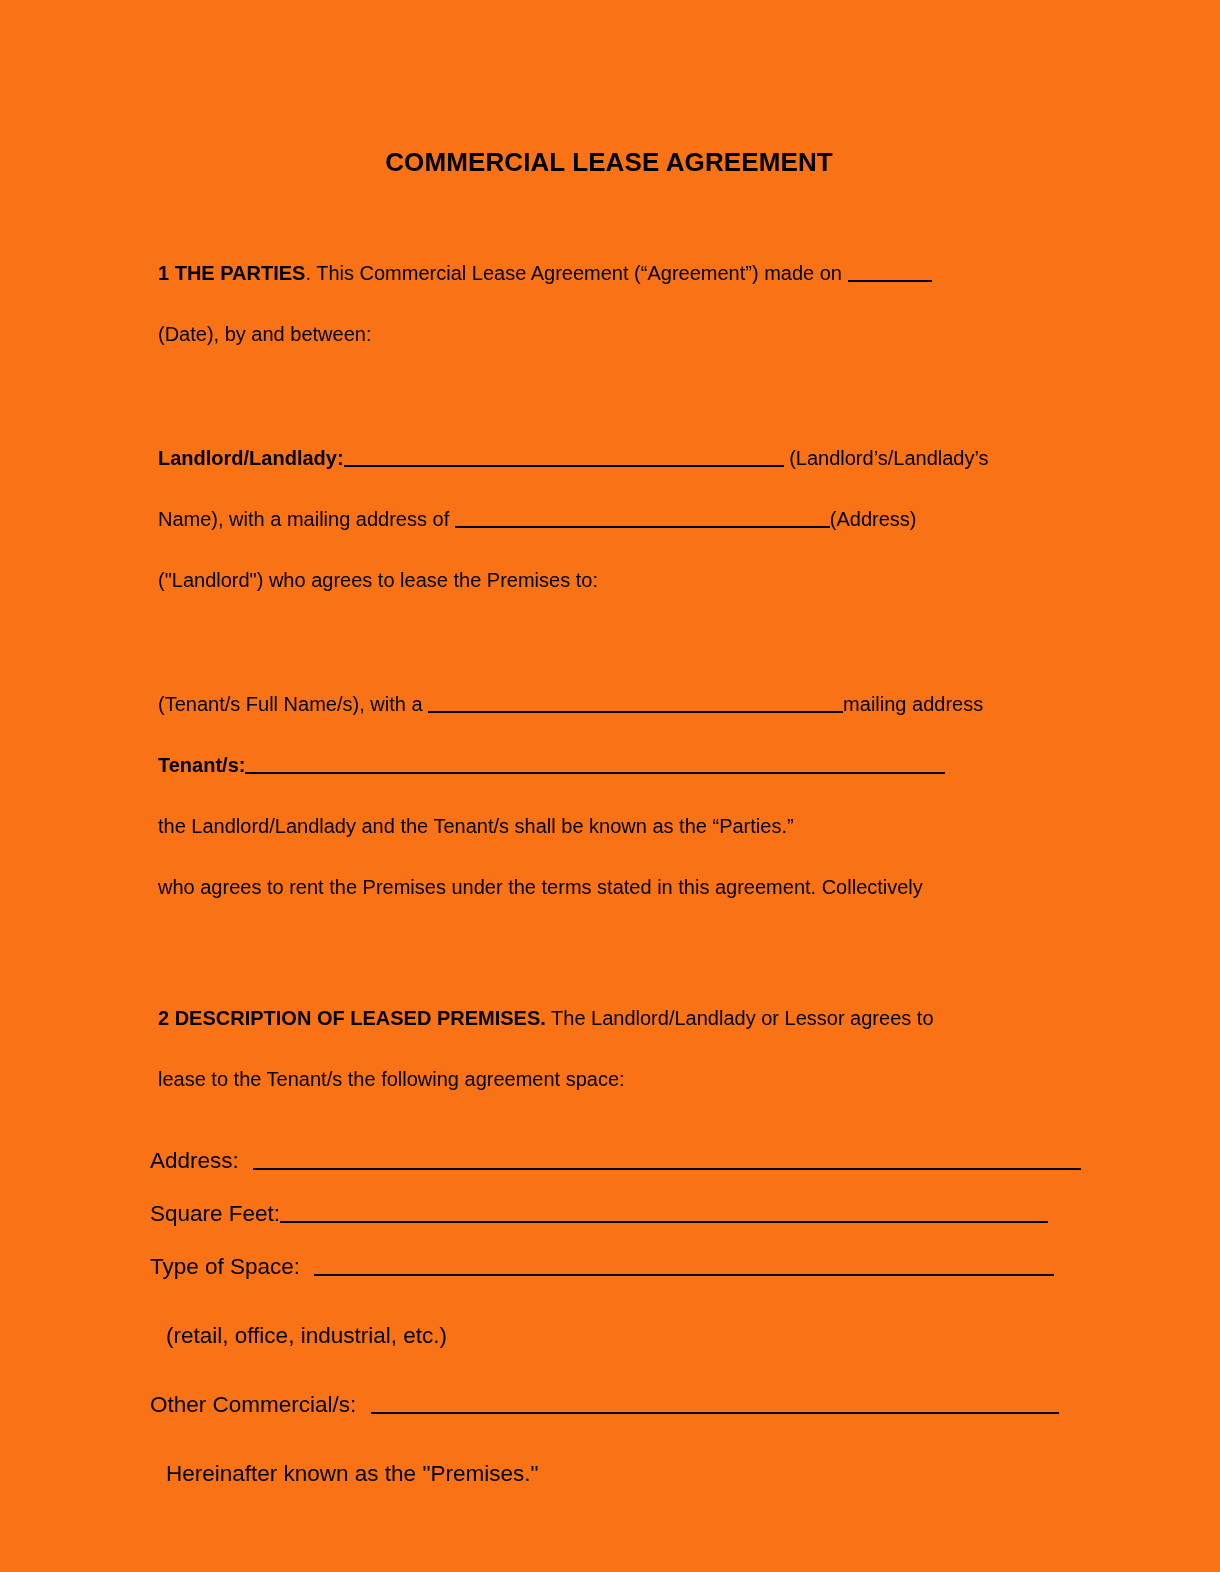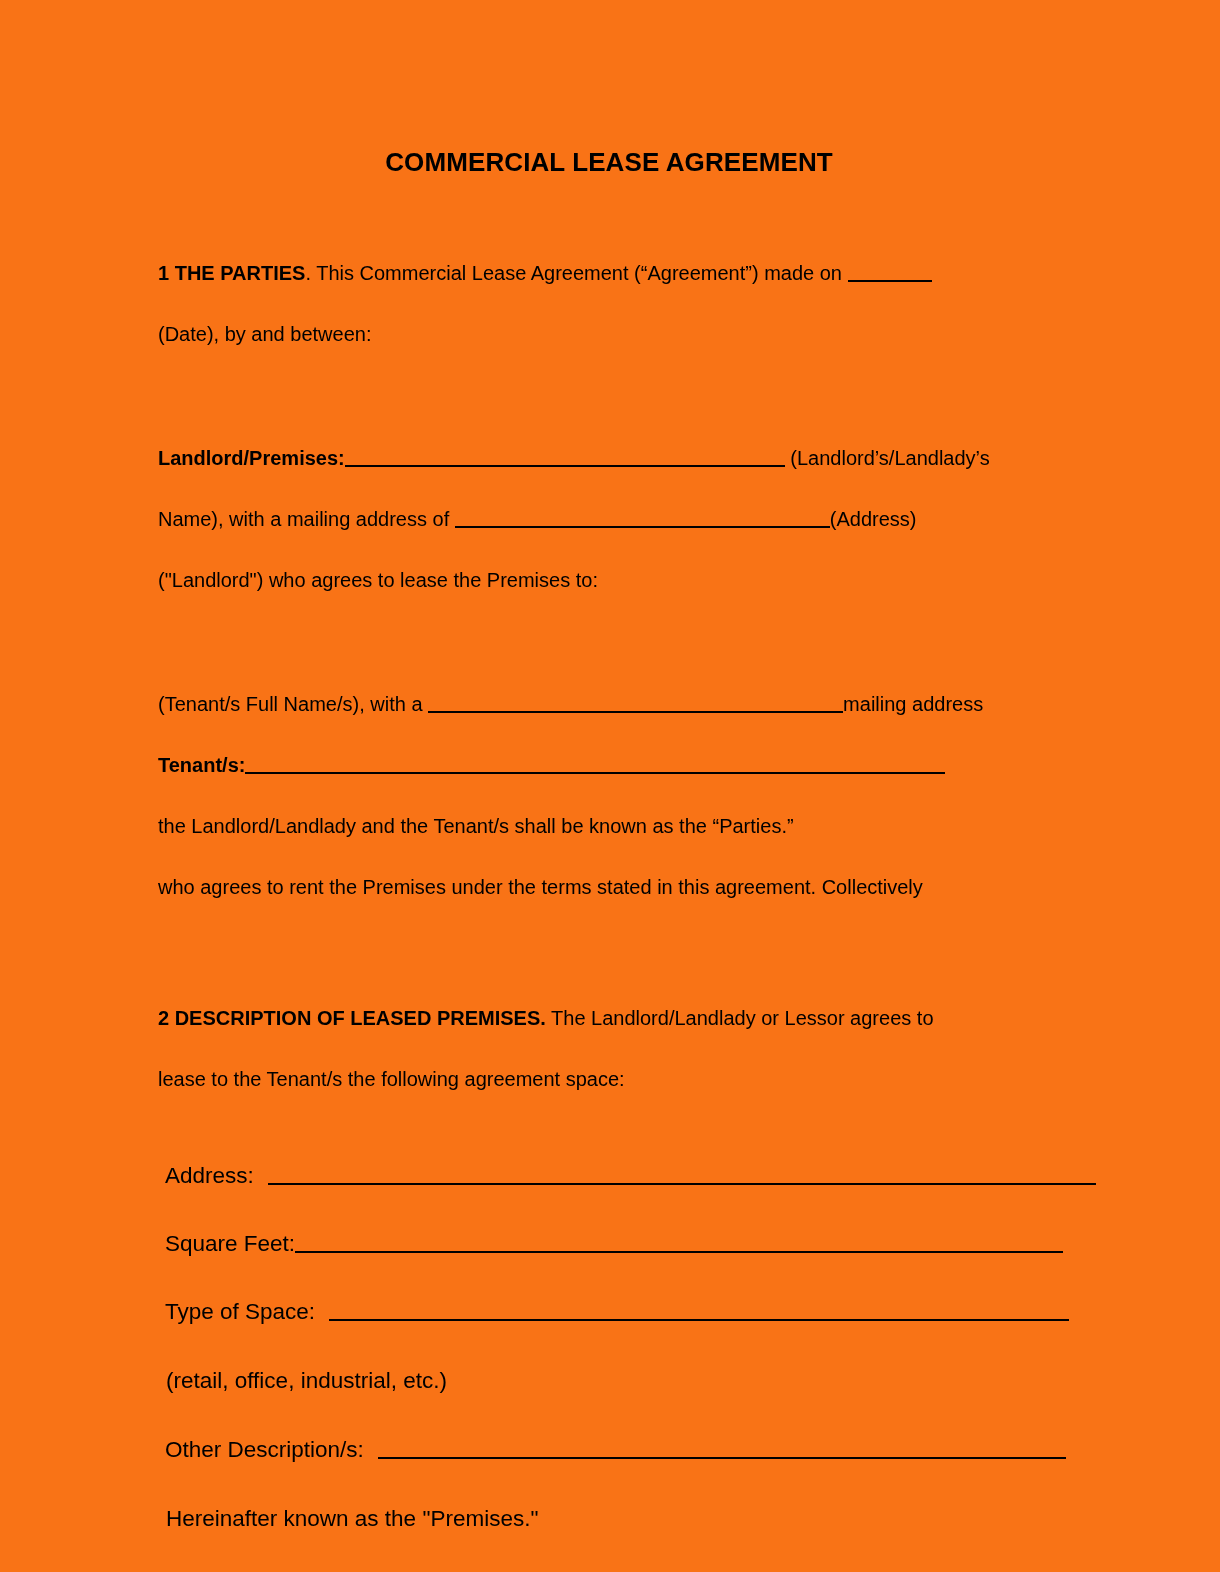--- a/index.html
+++ b/index.html
@@ -69,21 +69,21 @@
   .blank-llname { width: 440px; }
   .blank-lladdr { width: 375px; }
   .blank-tenant { width: 700px; }
   .blank-tnaddr { width: 415px; }
 
   
   .field-row {
     font-size: 22.5px;
     line-height: 53px;
     white-space: nowrap;
-    margin: 15px;
+    margin: 0;
   }
   .field-row .rule {
     display: inline-block;
     border-bottom: 2.2px solid #000;
     height: 18px;
     margin-bottom: -2px;
     vertical-align: baseline;
   }
   .rule-address  { width: 828px; margin-left: 8px; }
   .rule-sqft     { width: 768px; margin-left: 0px; }
@@ -110,21 +110,21 @@
       <span class="b">1 THE PARTIES</span><span>. This Commercial Lease Agreement (“Agreement”) made on</span><span class="blank blank-date"></span>
     </p>
 
     <p class="para">
       <span>(Date), by and between:</span>
     </p>
 
     <div class="gap-md"></div>
 
     <p class="para">
-      <span class="b">Landlord/Premises:</span><span class="blank blank-llname"></span>
+      <span class="b">Landlord/Landlady:</span><span class="blank blank-llname"></span>
       <span>(Landlord’s/Landlady’s</span>
     </p>
 
     <p class="para justify">
       <span>Name), with a mailing address of</span>
       <span class="blank blank-lladdr"></span><span>(Address)</span>
     </p>
 
     <p class="para">
       <span>("Landlord") who agrees to lease the Premises to:</span>
@@ -171,21 +171,21 @@
 
     <div class="field-row">
       <span>Type of Space: </span><span class="rule rule-type"></span>
     </div>
 
     <p class="plain-line">
       <span>(retail, office, industrial, etc.)</span>
     </p>
 
     <div class="field-row">
-      <span>Other Description/s: </span><span class="rule rule-other"></span>
+      <span>Other Commercial/s: </span><span class="rule rule-other"></span>
     </div>
 
     <p class="plain-line">
       <span>Hereinafter known as the "Premises."</span>
     </p>
 
   </div>
 </div>
 
 </body></html>

